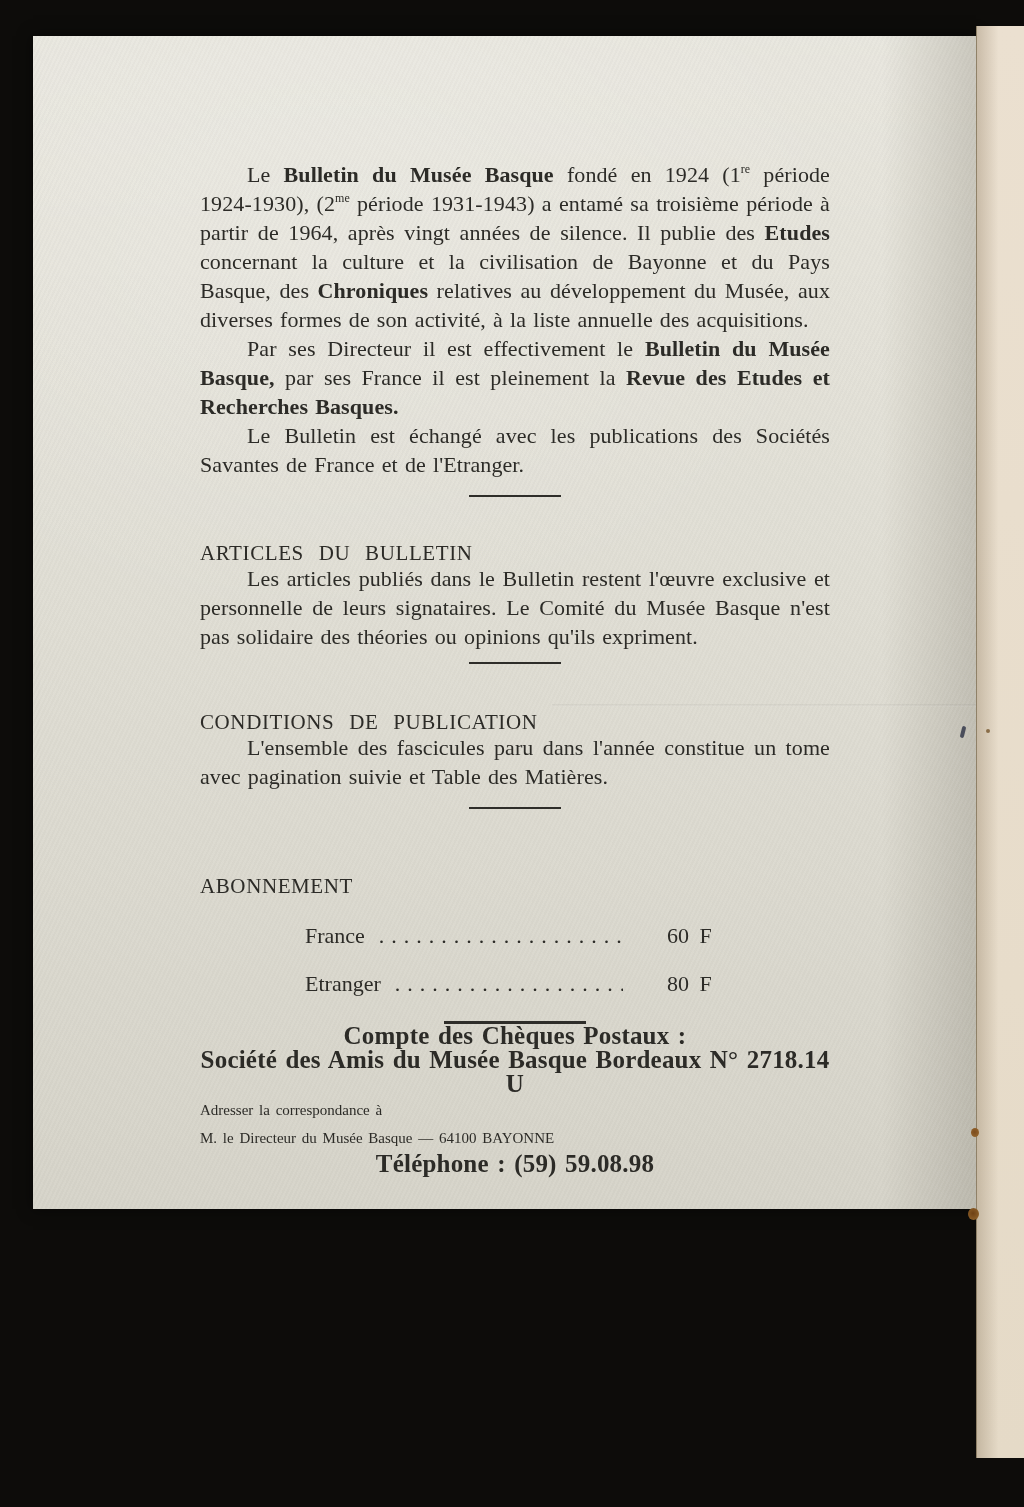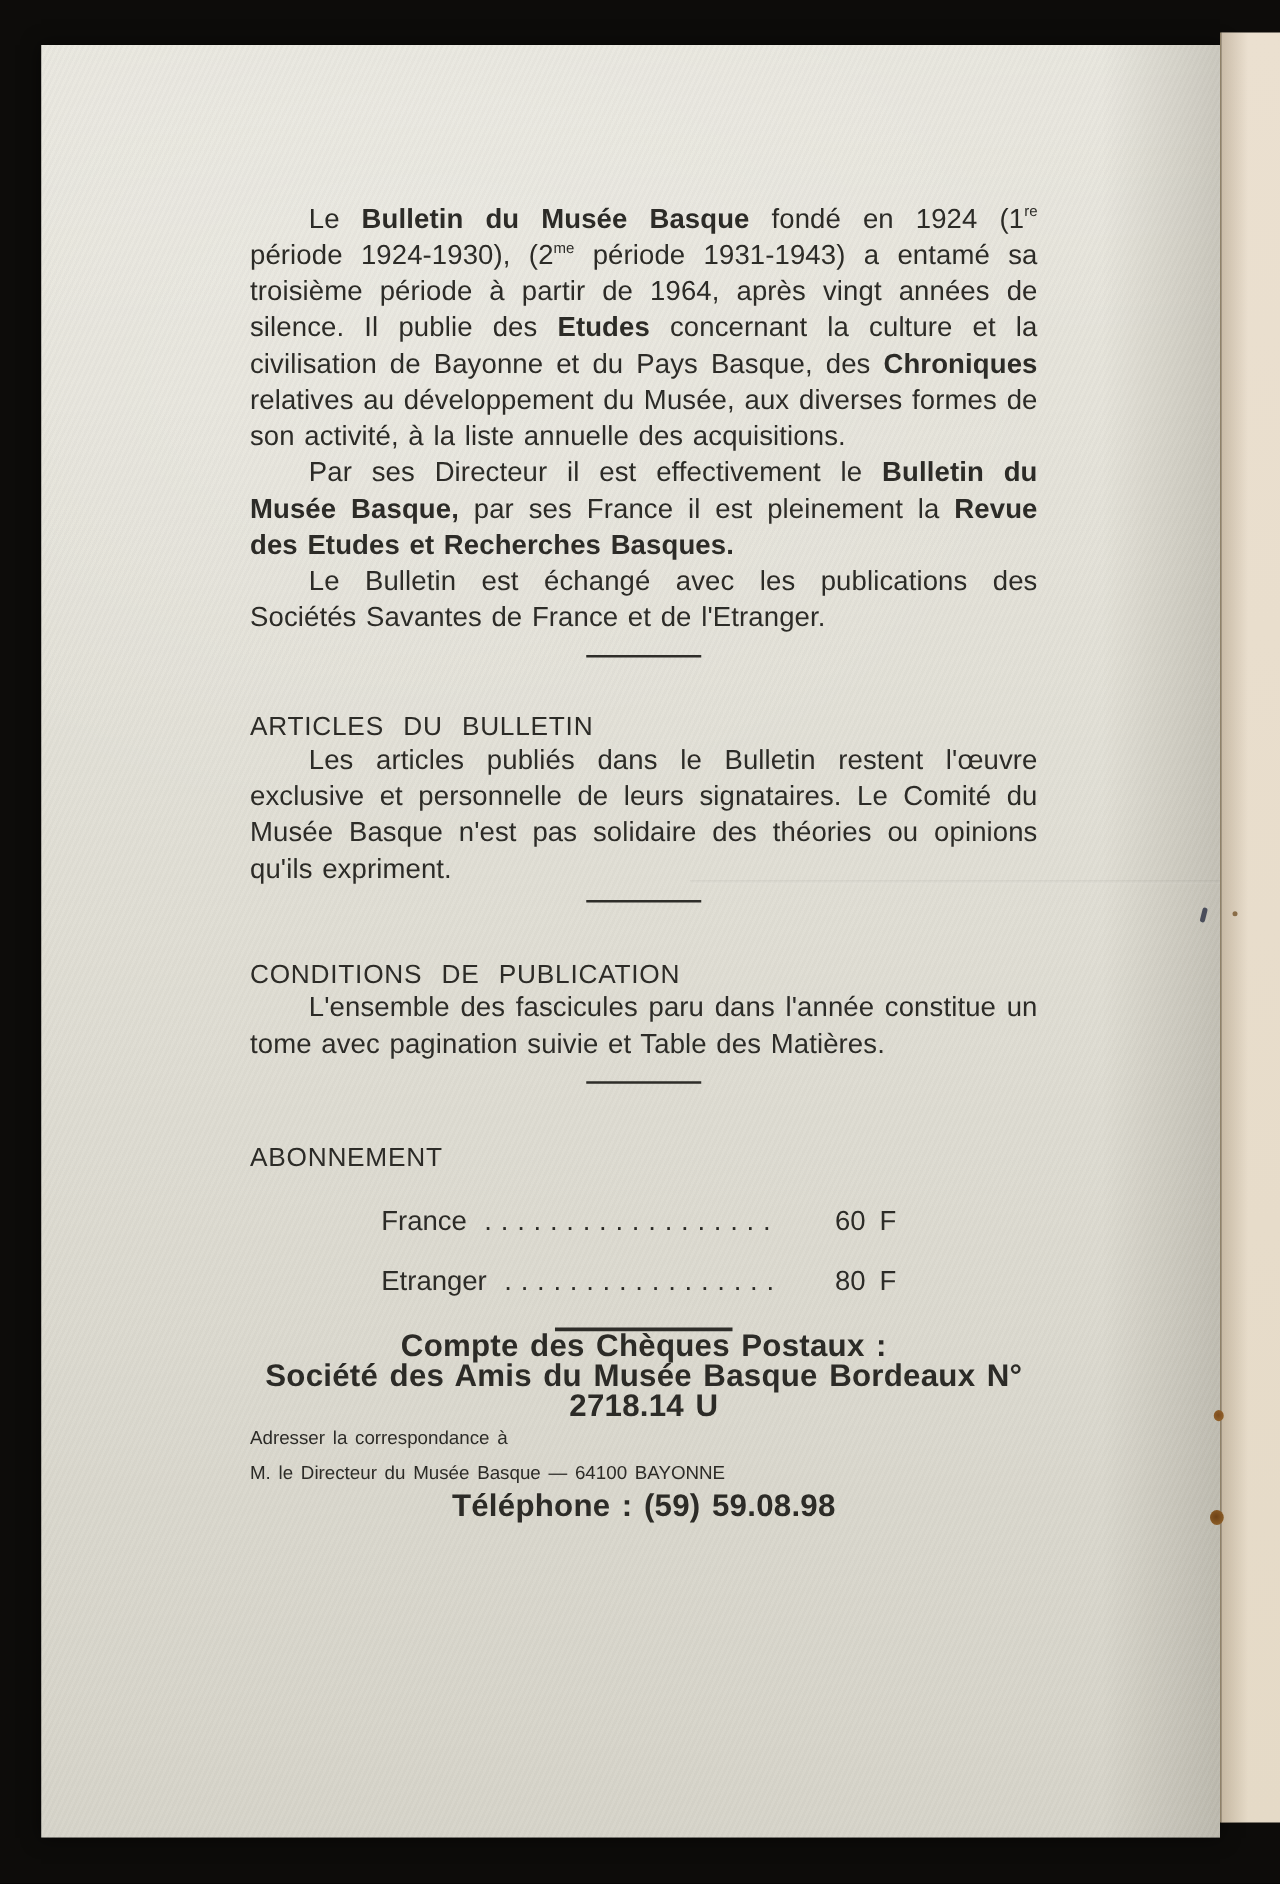--- a/index.html
+++ b/index.html
@@ -2,29 +2,30 @@
 <html><head>
 <meta charset="utf-8">
 <style>
   html,body { margin:0; padding:0; background:#000; }
   .scan {
     position:relative; width:1024px; height:1507px; overflow:hidden;
     background:#0d0c0a; font-family:"Liberation Sans","DejaVu Sans",sans-serif;
   }
   
   .page {
-    position:absolute; left:33px; top:36px; width:943px; height:1434px;
+    position:absolute; left:33px; top:36px; width:943px; height:1173px;
     color:#2c2b27;
     background:
       repeating-linear-gradient(115deg, rgba(255,255,255,0.025) 0 2px, rgba(0,0,0,0.015) 2px 4px),
       linear-gradient(to right, rgba(0,0,0,0) 90%, rgba(88,82,66,0.20) 99.6%),
       linear-gradient(to bottom, rgba(255,255,255,0.10), rgba(0,0,0,0) 18%, rgba(73,68,55,0.07) 96%),
       radial-gradient(ellipse 760px 560px at 32% 18%, rgba(255,255,255,0.16), rgba(255,255,255,0) 70%),
       linear-gradient(#e6e4db, #e1dfd5);
     box-shadow: 0 0 14px rgba(0,0,0,0.55);
+    font-family: Liberation Serif, serif;
   }
   
   .crease {
     position:absolute; left:55%; right:0; top:668px; height:3px;
     background:linear-gradient(to bottom, rgba(0,0,0,0.05), rgba(255,255,255,0.08));
   }
   
   .page-edge {
     position:absolute; left:976px; top:26px; width:48px; height:1432px;
     border-left:1px solid #8f8168;
@@ -37,35 +38,35 @@
 
   .body-par { font-size:22px; line-height:29px; text-align:justify; word-spacing:1.5px; letter-spacing:0.1px; }
   .ind { text-indent:47px; }
   .b { font-weight:bold; }
   sup { font-size:12px; line-height:0; position:relative; top:-1px; vertical-align:super; letter-spacing:0; }
 
   .heading { font-size:21px; line-height:22px; font-weight:normal; text-align:left;
              letter-spacing:0.6px; word-spacing:9px; margin:0; }
   .h-articles   { margin-top:45px; }
   .h-conditions { margin-top:47px; }
-  .h-abonnement { margin-top:49px; }
+  .h-abonnement { margin-top:66px; }
 
   .rule { height:2px; background:#2e2d29; }
   .rule-sm { width:92px; }
   .rule-lg { width:142px; height:3px; }
   .rule1 { margin:16px auto 0; }
   .rule2 { margin:11px auto 0; }
   .rule3 { margin:16px auto 0; }
   .rule4 { margin:23px auto 0; }
 
   .p-articles   { margin-top:27px; }
   .p-conditions { margin-top:21px; }
 
   .sub-row { display:flex; align-items:baseline; margin-left:105px; width:412px;
-             font-size:22px; line-height:29px;text-align:right; }
+             font-size:22px; line-height:29px; }
   .row-france   { margin-top:24px; }
   .row-etranger { margin-top:19px; }
   .sub-leader { flex:1; overflow:hidden; white-space:nowrap; letter-spacing:7px; margin-left:14px; }
   .sub-price  { width:50px; margin-left:44px; white-space:nowrap; word-spacing:5px; }
 
   .small-line { font-size:25px; line-height:24px; font-weight:bold; text-align:center; letter-spacing:0.2px; word-spacing:2px; }
   .addr-line  { font-size:15px; line-height:28px; text-align:left; word-spacing:2px; }
   .l-compte   { margin-top:44px; }
   .l-societe  { margin-top:8px; }
   .l-adresser { margin-top:22px; }

